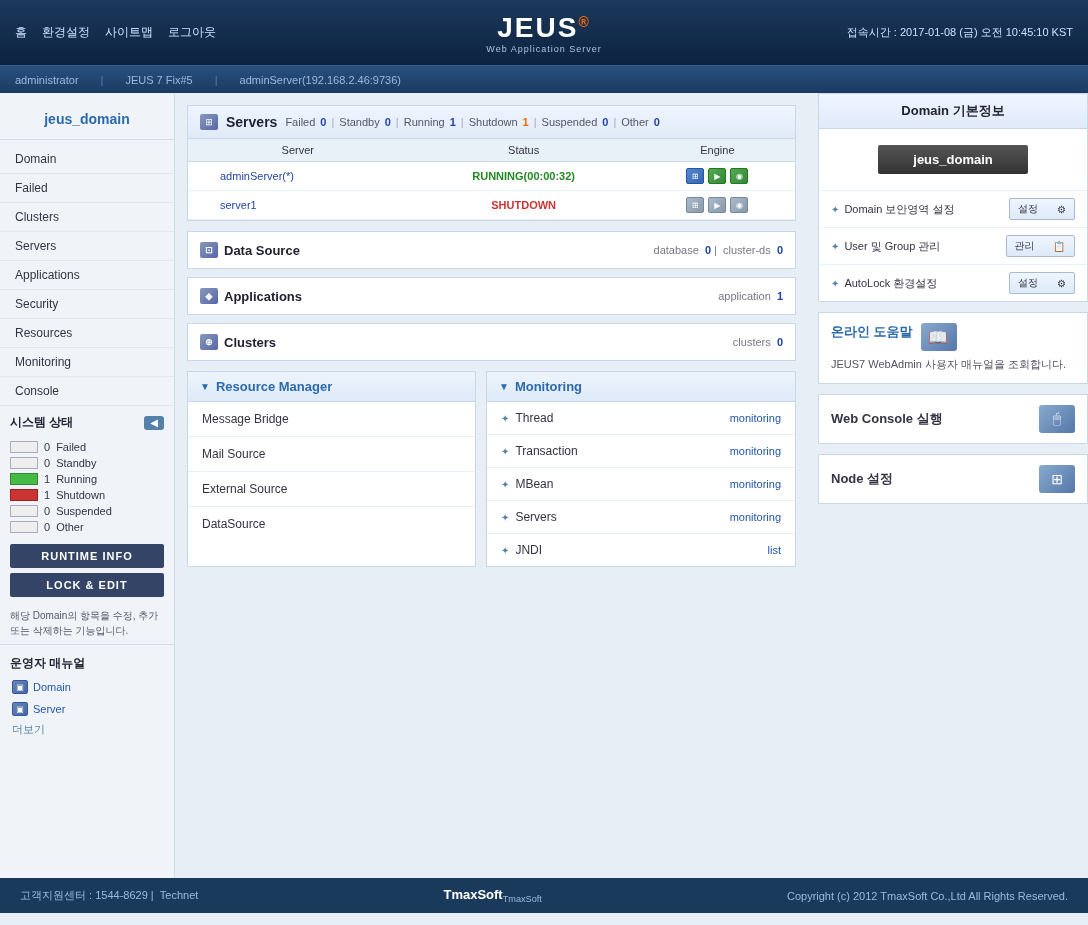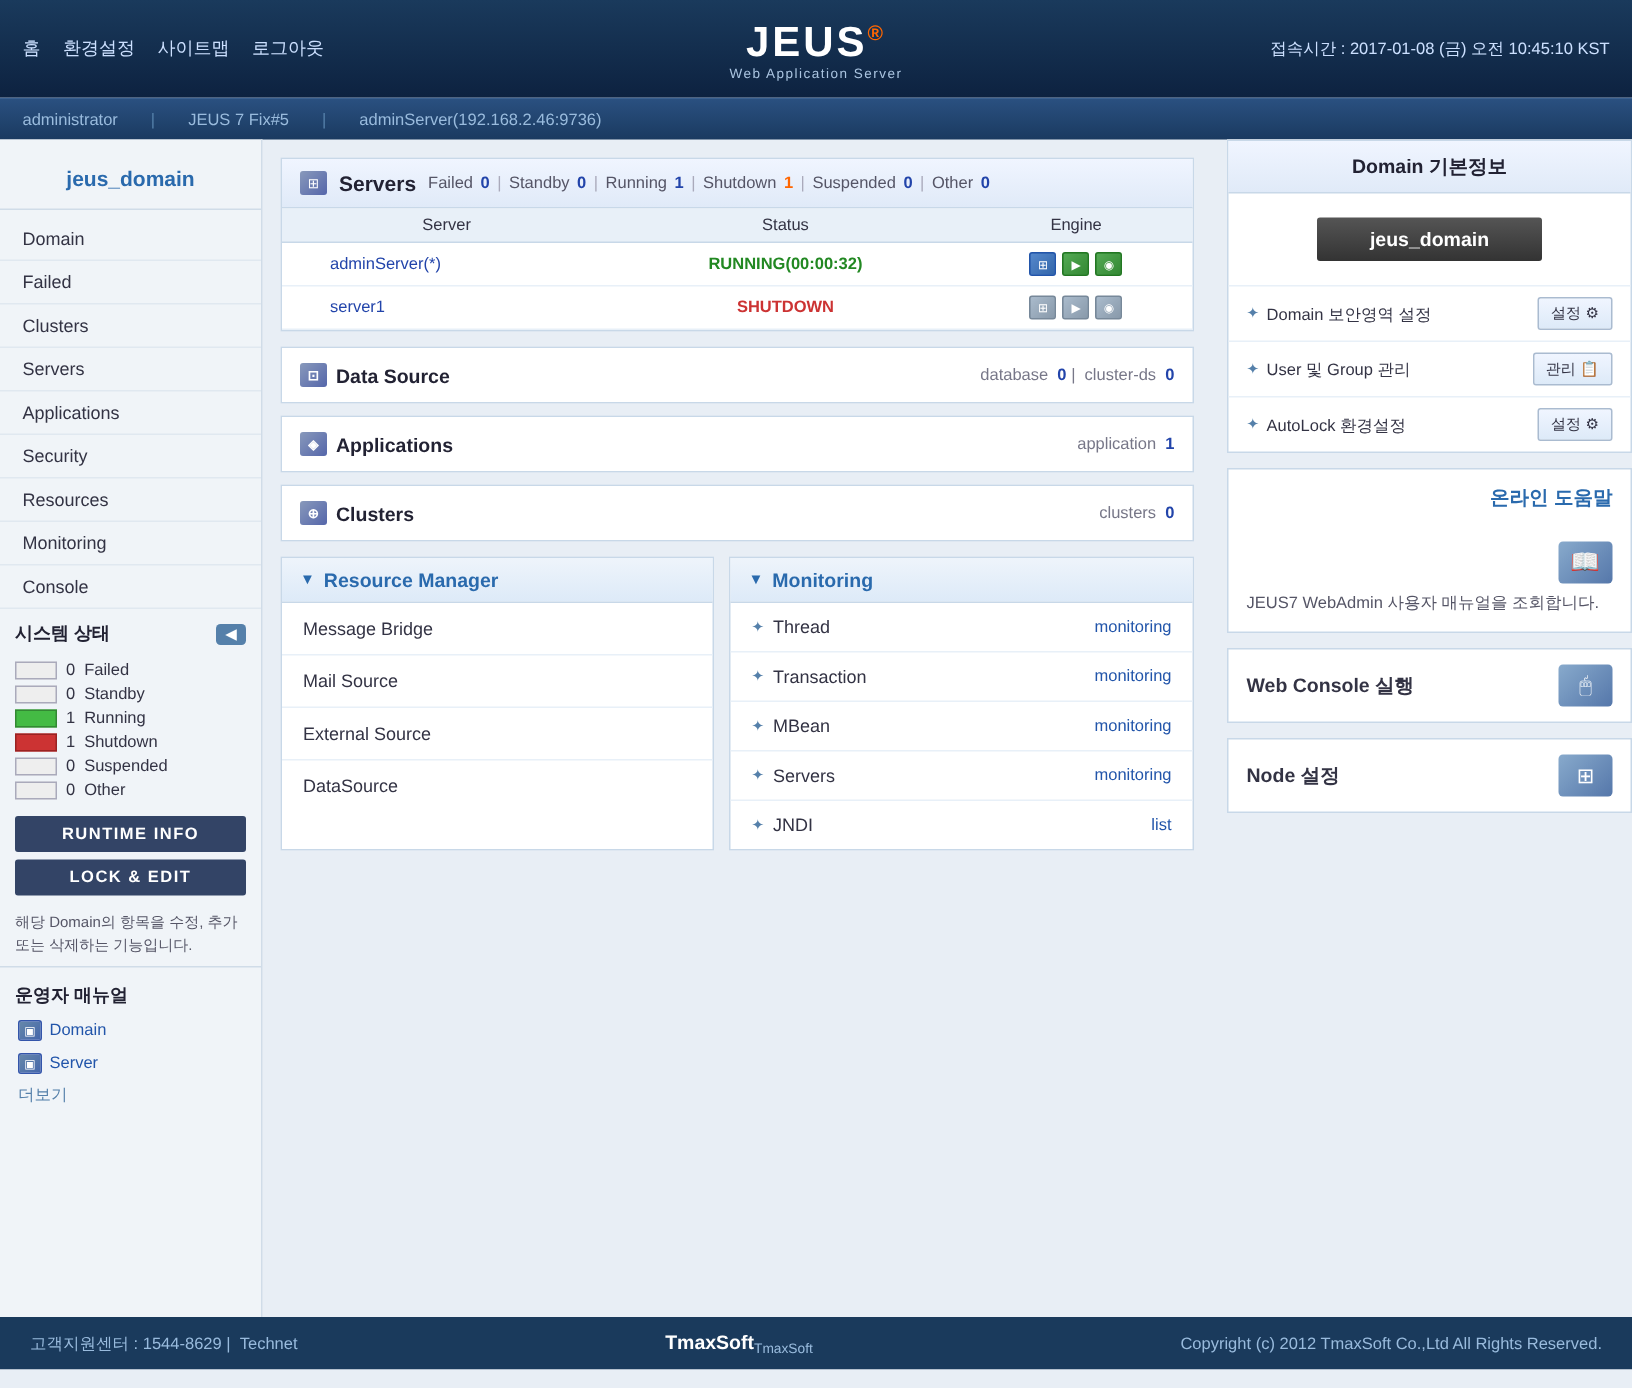--- a/index.html
+++ b/index.html
@@ -380,36 +380,35 @@
     .domain-action-btn {
       background: linear-gradient(to bottom, #f0f5ff, #ddeaf8);
       border: 1px solid #aabbd0;
       color: #334;
       padding: 3px 8px;
       font-size: 10px;
       cursor: pointer;
       border-radius: 2px;
       display: flex;
       align-items: center;
-      gap: 3px;
+      gap: 19px;
     }
 
     
     .help-panel {
       background: white;
       border: 1px solid #c8d8e8;
       margin-bottom: 10px;
       padding: 10px 12px;
     }
     .help-header {
       display: flex;
-      align-items: flex-end;
-      gap: 20px;
+      align-items: flex-start;
+      gap: 8px;
       margin-bottom: 5px;
-      flex-direction: column;
     }
     .help-title { font-size: 13px; font-weight: bold; color: #2a6aad; }
     .help-icon {
       width: 36px;
       height: 28px;
       background: linear-gradient(135deg, #88aacc, #5577aa);
       border-radius: 3px;
       display: flex;
       align-items: center;
       justify-content: center;

